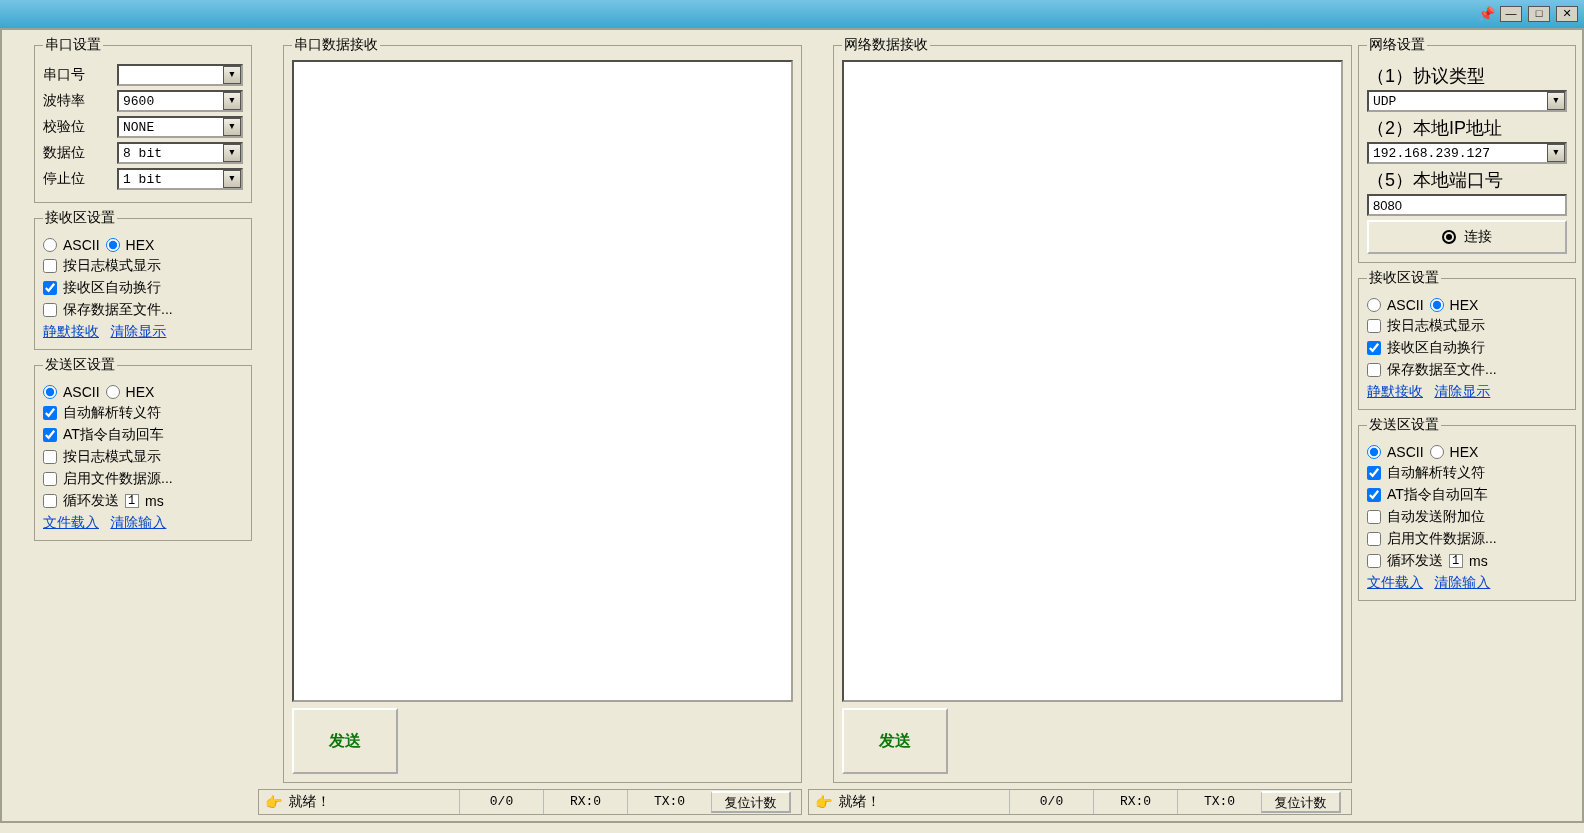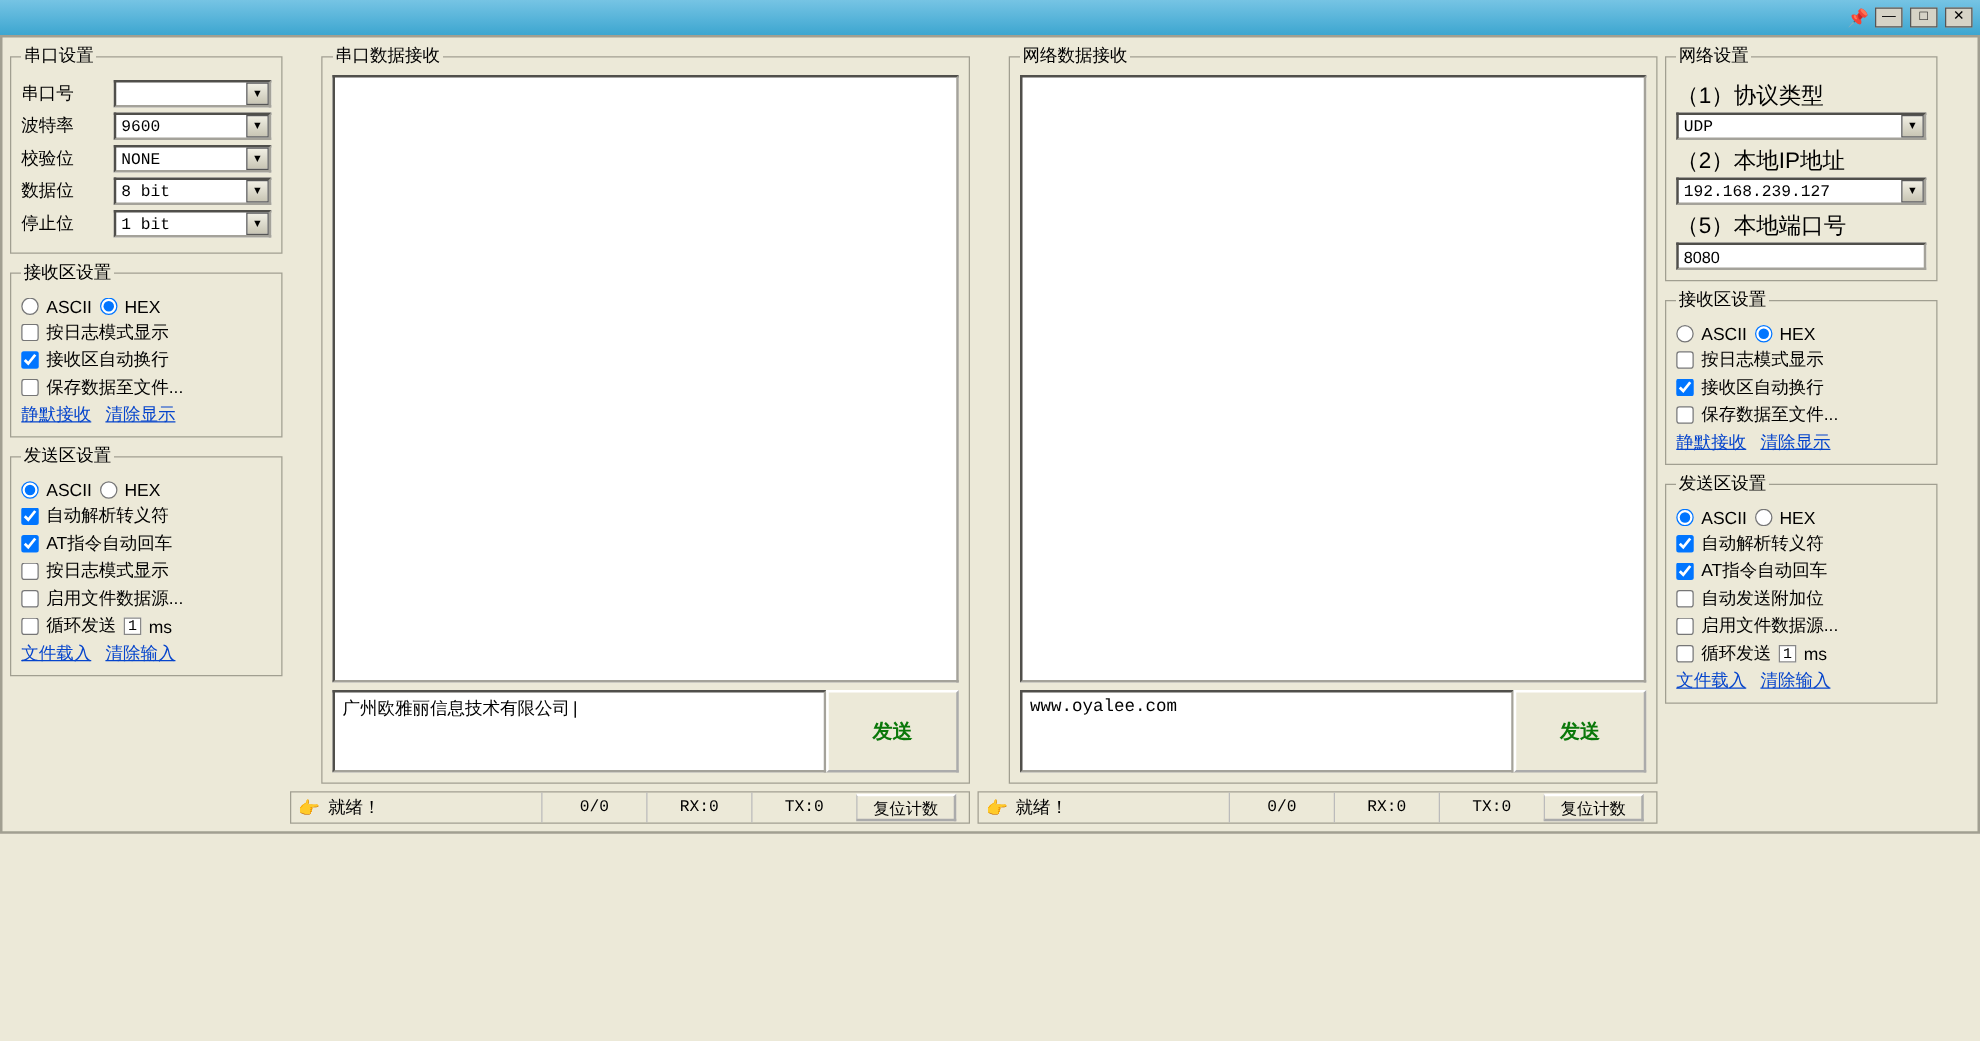--- a/index.html
+++ b/index.html
@@ -19,23 +19,24 @@
   justify-content: flex-end;
   padding: 0 6px;
   gap: 6px;
 }
 .titlebar .icon-slot { width: 16px; height: 16px; color: #2b4a58; }
 .winbtn { width: 22px; height: 16px; border: 1px solid #555; background: #d6d3c6; text-align: center; line-height: 12px; font-size: 11px; cursor: pointer; }
 .frame {
   border: 2px solid #a19f91;
   background: #ece9d8;
   padding: 6px;
-  height: 639px;
+  height: 795px;
   display: flex;
   gap: 6px;
+  justify-content: flex-end;
 }
 .col { display: flex; flex-direction: column; gap: 6px; }
 .col.side { width: 218px; }
 fieldset {
   border: 1px solid #a19f91;
   background: #ece9d8;
   padding: 6px 8px 8px 8px;
 }
 fieldset > legend {
   font-size: 14px;
@@ -244,42 +245,40 @@
         <a>清除输入</a>
       </div>
     </fieldset>
   </div>
 
   <div class="mid-with-status">
     <fieldset class="midgroup" style="height:684px;">
       <legend>串口数据接收</legend>
       <div class="rxarea"></div>
       <div class="send-block">
-        <textarea class="sendbox" style="">广州欧雅丽信息技术有限公司|</textarea>
         <button class="sendbtn">发送</button>
       </div>
     </fieldset>
     <div class="statusbar">
       <div class="sb-status">
           <span class="pointer-icon">👉</span>
           <span>就绪！</span>
         </div>
       <div class="sb-cell">0/0</div>
       <div class="sb-cell">RX:0</div>
       <div class="sb-cell">TX:0</div>
       <div class="sb-reset">复位计数</div>
     </div>
   </div>
 
   <div class="mid-with-status">
     <fieldset class="midgroup" style="height:684px;">
       <legend>网络数据接收</legend>
       <div class="rxarea"></div>
       <div class="send-block">
-        <textarea class="sendbox" style="">www.oyalee.com</textarea>
         <button class="sendbtn">发送</button>
       </div>
     </fieldset>
     <div class="statusbar">
       <div class="sb-status">
           <span class="pointer-icon">👉</span>
           <span>就绪！</span>
         </div>
       <div class="sb-cell">0/0</div>
       <div class="sb-cell">RX:0</div>
@@ -296,20 +295,24 @@
           <span>UDP</span>
           <span class="arrow">▾</span>
         </div>
       <div class="net-lbl">（2）本地IP地址</div>
       <div class="combo">
           <span>192.168.239.127</span>
           <span class="arrow">▾</span>
         </div>
       <div class="net-lbl">（5）本地端口号</div>
       <input class="textin-wide" value="8080" style="">
+      <button class="bigbtn">
+        <span class="circle-icon"></span>
+        <span>连接</span>
+      </button>
     </fieldset>
 
     <fieldset>
       <legend>接收区设置</legend>
       <div class="radio-row">
         <input type="radio" name="rn" style="">
           <span>ASCII</span>
         <input type="radio" name="rn" checked="" style="">
           <span>HEX</span>
       </div>

